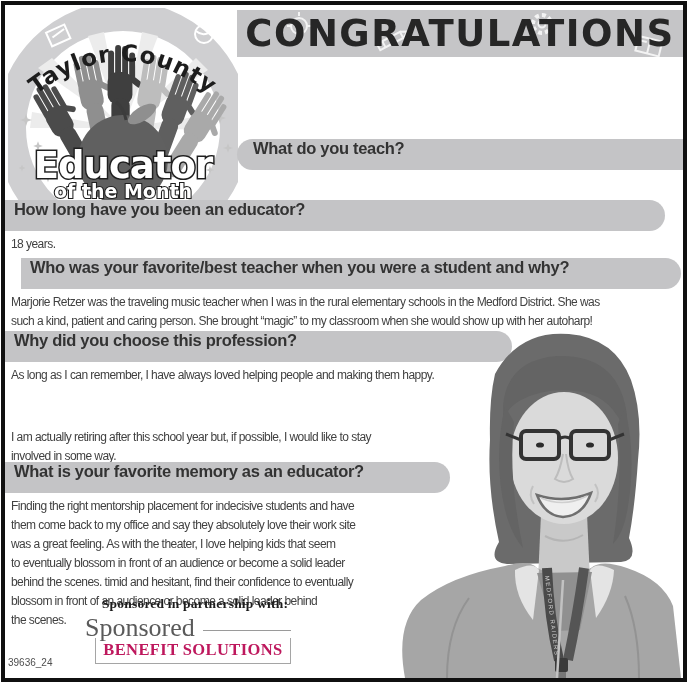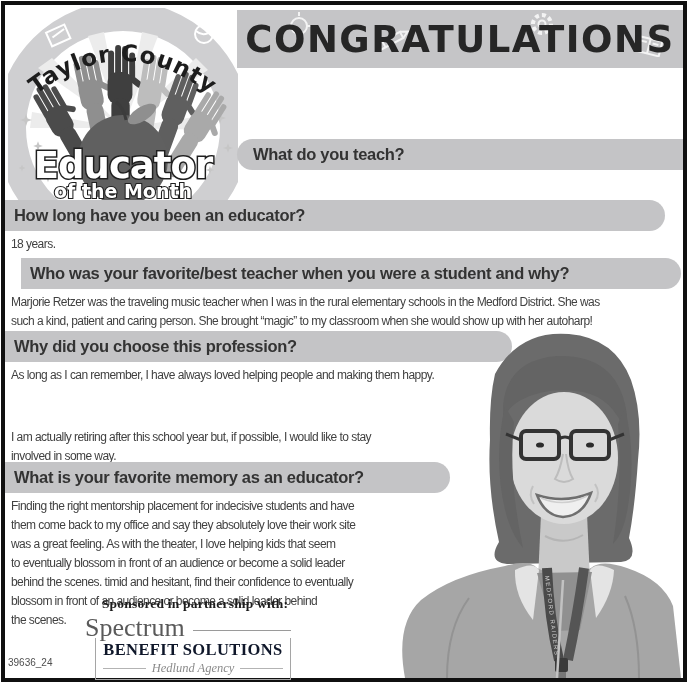--- a/index.html
+++ b/index.html
@@ -2,40 +2,40 @@
 <html><head>
 <meta charset="utf-8">
 <style>
   html,body{margin:0;padding:0;background:#ffffff;}
   body{width:690px;height:685px;overflow:hidden;font-family:"Liberation Sans",sans-serif;}
   .page{position:absolute;left:1px;top:1px;width:686px;height:681px;border:4px solid #101010;box-sizing:border-box;background:#fff;}
   .abs{position:absolute;}
 
   
   .logo-box{left:3px;top:3px;width:230px;height:192px;overflow:hidden;}
-  .congrats{left:232px;top:5px;right:0;height:58px;background:#c5c5c7;display:flex;align-items:center;justify-content:center;overflow:hidden;}
+  .congrats{left:232px;top:5px;right:0;height:47px;background:#c5c5c7;display:flex;align-items:center;justify-content:center;overflow:hidden;}
   .congrats-text{font-family:"DejaVu Sans",sans-serif;font-weight:bold;font-size:37px;letter-spacing:1.5px;color:#262626;white-space:nowrap;position:relative;}
   .doodles{position:absolute;left:0;top:0;}
   .big-name{left:243px;top:46px;right:2px;height:84px;font-family:"DejaVu Sans",sans-serif;font-weight:bold;font-size:62px;color:#151515;-webkit-text-stroke:1.6px #151515;white-space:nowrap;letter-spacing:0px;}
 
   
-  .qbanner{background:#c4c4c6;height:31px;display:flex;align-items:center;overflow:visible;}
+  .qbanner{background:#c4c4c6;height:31px;display:flex;align-items:flex-start;overflow:visible;}
   .qbanner .qtext{font-family:"Liberation Sans",sans-serif;font-weight:bold;font-size:16.5px;letter-spacing:-0.3px;color:#333333;white-space:nowrap;}
   .round-left{border-radius:16px 0 0 16px;padding-left:16px;}
   .round-right{border-radius:0 16px 16px 0;padding-left:9px;}
   .answer{font-family:"Liberation Sans",sans-serif;font-size:12px;letter-spacing:-0.55px;line-height:19px;color:#414141;white-space:pre-line;}
 
   
   .sponsor-label{left:68px;top:591px;width:244px;text-align:center;font-family:Liberation Serif, serif;font-weight:bold;font-size:13.5px;letter-spacing:0.2px;color:#1c1c1c;}
   .spectrum-block{left:80px;top:610px;width:206px;}
   .spectrum-row{display:flex;align-items:center;}
   .spectrum-word{font-family:"Liberation Serif",serif;font-size:26px;color:#5a5a5a;line-height:26px;}
   .hline{flex:1;border-top:1.5px solid #9a9a9a;margin-left:8px;margin-top:4px;}
   .benefit-box{border:1px solid #a5a5a5;border-top:none;margin-left:10px;margin-top:-3px;padding:2px 7px 3px 7px;}
-  .benefit-text{font-family:"Liberation Serif",serif;font-weight:bold;font-size:16.5px;letter-spacing:0.4px;color:#0f172a;white-space:nowrap;text-align:center;}
+  .benefit-text{font-family:"Liberation Serif",serif;font-weight:bold;font-size:16.5px;letter-spacing:0.4px;color:#be185d;white-space:nowrap;text-align:center;}
   .hedlund-row{display:flex;align-items:center;margin-top:1px;}
   .hedlund-line{flex:1;border-top:1px solid #b3b3b3;}
   .hedlund-text{font-family:"Liberation Serif",serif;font-style:italic;font-size:12.5px;color:#8a8a8a;margin:0 6px;white-space:nowrap;}
 
   .ad-code{left:3px;top:652px;font-size:10px;color:#4f4f4f;font-family:Liberation Sans, sans-serif;}
 
   .portrait{right:0;bottom:0;width:296px;height:350px;}
 </style>
 </head>
 <body>
@@ -166,30 +166,25 @@
 behind the scenes. timid and hesitant, find their confidence to eventually
 blossom in front of an audience or become a solid leader behind
 the scenes.</div>
   <div class="abs qbanner round-right" style="left:0;top:457px;width:436px;">
     <span class="qtext">What is your favorite memory as an educator?</span>
   </div>
 
   <div class="abs sponsor-label">Sponsored in partnership with:</div>
   <div class="abs spectrum-block">
     <div class="spectrum-row">
-      <span class="spectrum-word">Spectrum</span>
+      <span class="spectrum-word">Sponsored</span>
       <span class="hline"></span>
     </div>
     <div class="benefit-box">
       <div class="benefit-text">BENEFIT SOLUTIONS</div>
-      <div class="hedlund-row">
-        <span class="hedlund-line"></span>
-        <span class="hedlund-text">Hedlund Agency</span>
-        <span class="hedlund-line"></span>
-      </div>
     </div>
   </div>
 
   <div class="abs ad-code">39636_24</div>
 
   <div class="abs portrait">
     <svg width="296" height="350" viewBox="0 0 296 350">
 
       <path d="M108,46 Q132,2 182,6 Q228,10 244,52 Q256,86 251,132 Q248,178 242,210 Q252,232 234,234 L120,236 Q100,234 112,214 Q100,160 103,112 Q102,72 108,46 Z" fill="#6b6b6b"></path>
 

